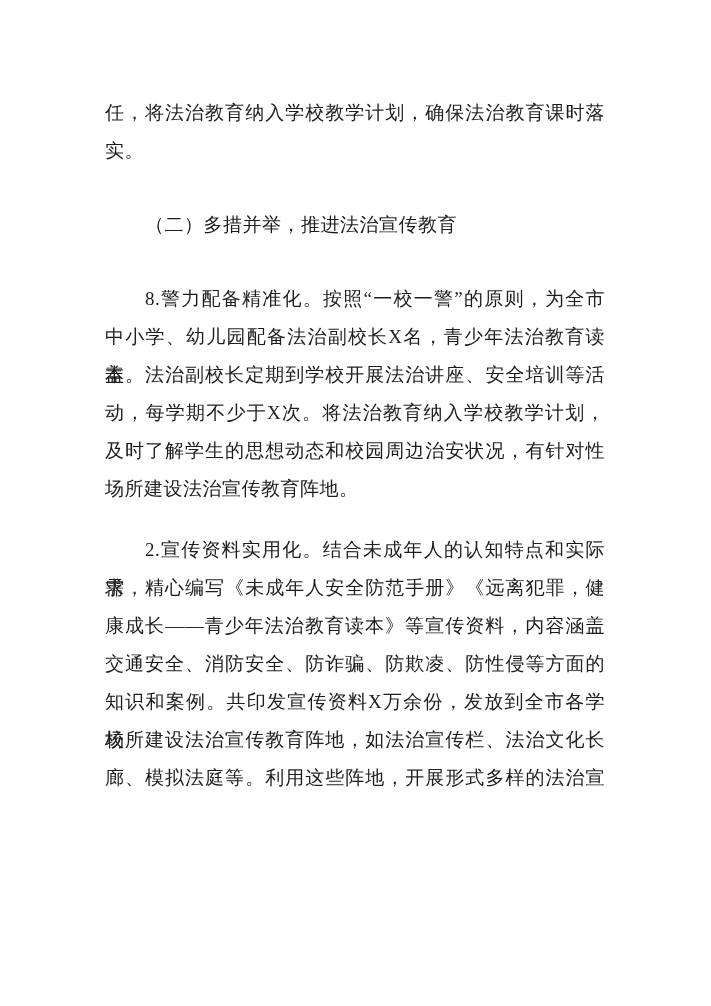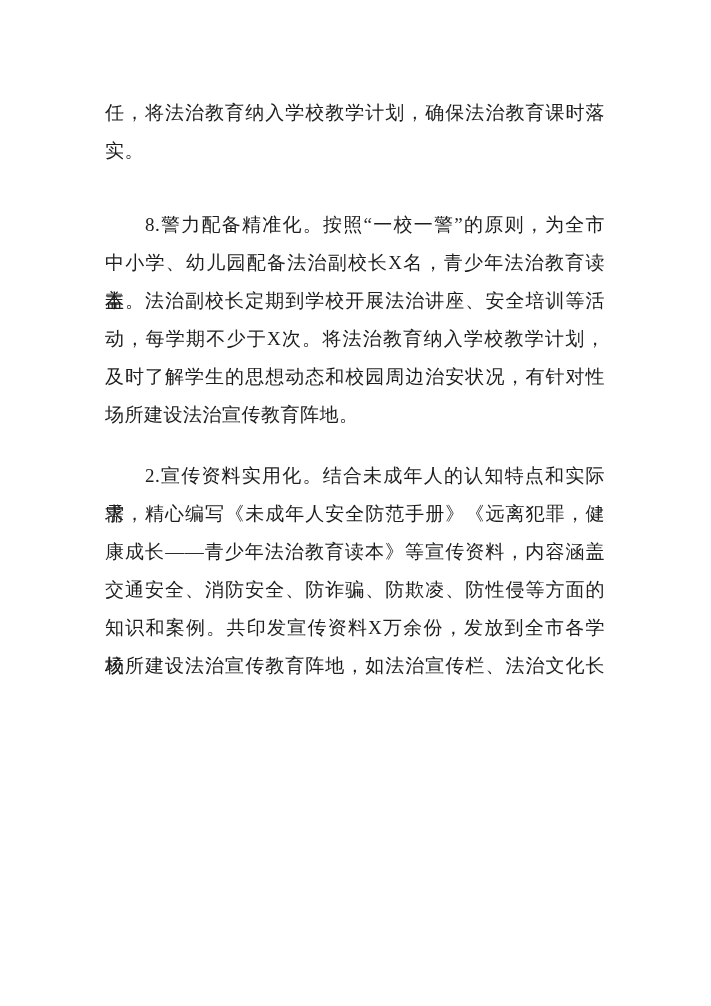--- a/index.html
+++ b/index.html
@@ -52,30 +52,32 @@
 </style>
 </head>
 <body>
 
 <div class="page">
   <div class="doc">
 
     <div class="line j">任，将法治教育纳入学校教学计划，确保法治教育课时落</div>
     <div class="line">实。</div>
 
+    <div class="line indent mt-h">（二）多措并举，推进法治宣传教育</div>
 
     <div class="line j indent mt-h">8.警力配备精准化。按照“一校一警”的原则，为全市</div>
     <div class="line j">中小学、幼儿园配备法治副校长X名，青少年法治教育读本</div>
     <div class="line j">盖。法治副校长定期到学校开展法治讲座、安全培训等活</div>
     <div class="line j">动，每学期不少于X次。将法治教育纳入学校教学计划，</div>
     <div class="line j">及时了解学生的思想动态和校园周边治安状况，有针对性</div>
     <div class="line">场所建设法治宣传教育阵地。</div>
 
     <div class="line j indent mt-p">2.宣传资料实用化。结合未成年人的认知特点和实际需</div>
     <div class="line j">求，精心编写《未成年人安全防范手册》《远离犯罪，健</div>
     <div class="line j">康成长——青少年法治教育读本》等宣传资料，内容涵盖</div>
     <div class="line j">交通安全、消防安全、防诈骗、防欺凌、防性侵等方面的</div>
     <div class="line j">知识和案例。共印发宣传资料X万余份，发放到全市各学校</div>
 
     <div class="line j">场所建设法治宣传教育阵地，如法治宣传栏、法治文化长</div>
+    <div class="line j">廊、模拟法庭等。利用这些阵地，开展形式多样的法治宣</div>
 
   </div>
 </div>
 
 </body></html>

